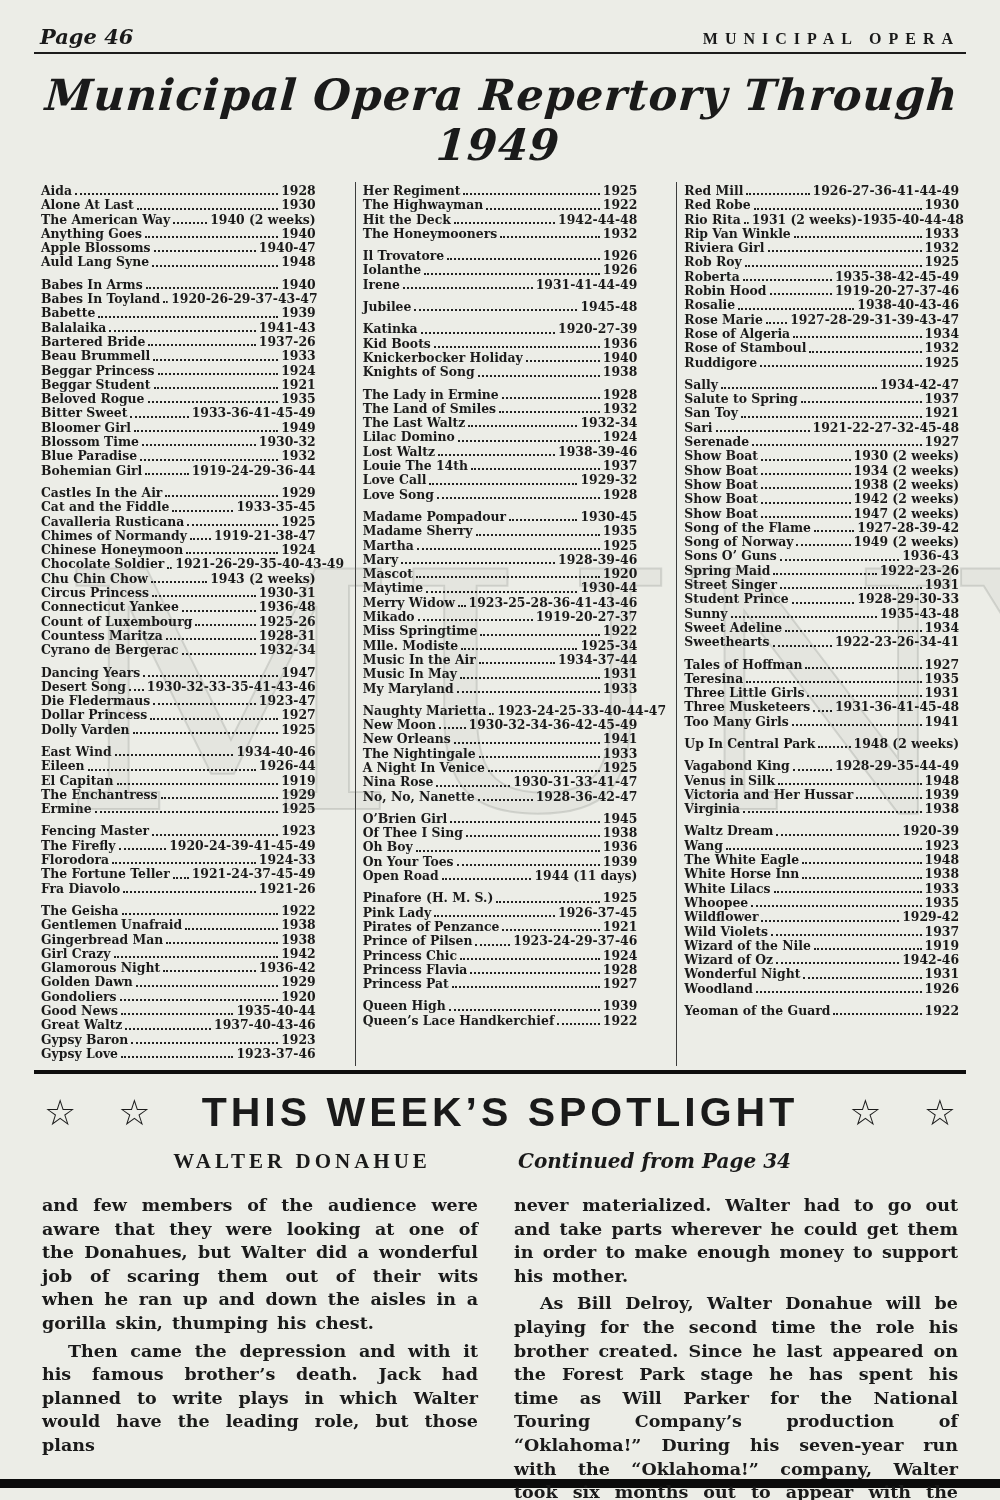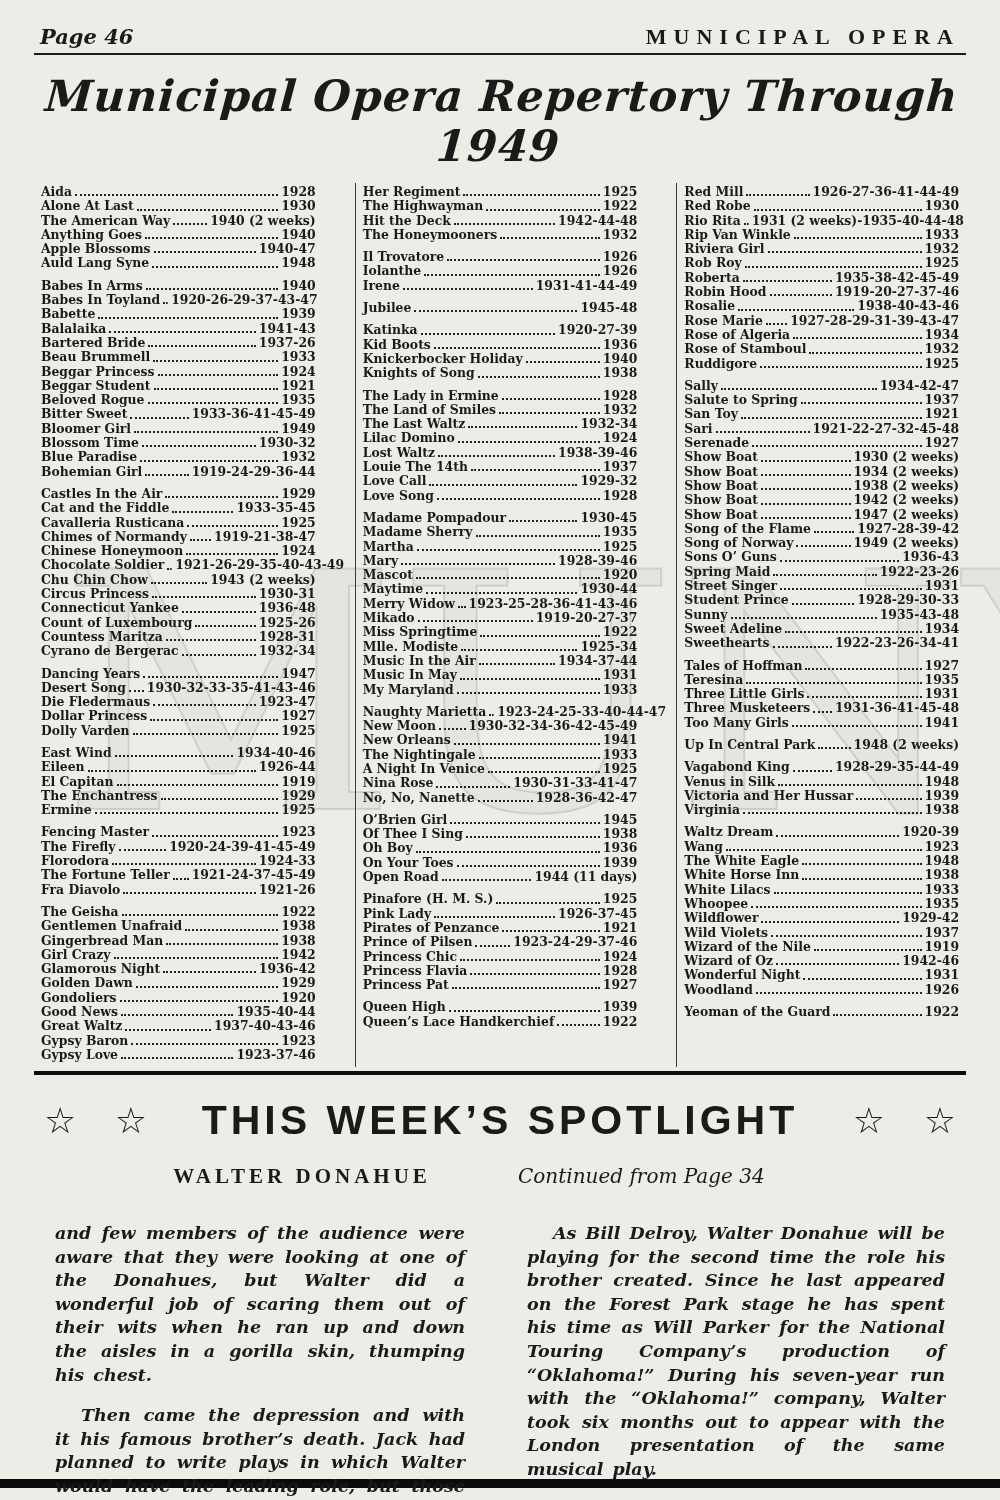--- a/index.html
+++ b/index.html
@@ -22,21 +22,21 @@
     display:flex; justify-content:space-between; align-items:baseline;
     border-bottom:2px solid #1c1c1c;
     padding:0 6px 3px 6px;
   }
   .page-num {
     font-family:"DejaVu Serif", serif;
     font-style:italic; font-weight:bold; font-size:21px;
   }
   .masthead {
     font-family:"Liberation Serif", serif;
-    font-weight:bold; font-size:22px; letter-spacing:7px;
+    font-weight:bold; font-size:16px; letter-spacing:7px;
   }
   .script-title {
     text-align:center;
     font-family:"DejaVu Serif", serif;
     font-style:italic; font-weight:bold;
     font-size:43px;
     letter-spacing:1px;
     margin:16px 0 12px;
     transform:skewX(-4deg);
   }
@@ -87,51 +87,51 @@
     display:flex; justify-content:space-between; align-items:center;
     margin:6px 10px 0;
   }
   .star {
     font-size:36px; line-height:1; color:#1a1a1a;
     font-family:"DejaVu Sans", sans-serif;
   }
   .spot-title {
     font-family:"Liberation Sans", sans-serif;
     font-weight:bold; font-size:41px; letter-spacing:4px;
-    margin:16px; text-align:right;
+    margin:9px; text-align:right;
   }
   .spot-sub {
     display:flex; margin-top:4px;
   }
   .spot-sub .cell { width:50%; box-sizing:border-box; }
   .spot-subject {
     text-align:center;
     font-family:"Liberation Serif", serif;
     font-weight:bold; font-size:21px; letter-spacing:4px;
     padding-left:70px;
   }
   .spot-continued {
     font-family:"DejaVu Serif", serif;
-    font-weight:normal; font-style:italic; font-size:20px;
+    font-weight:bold; font-style:italic; font-size:20px;
     padding-left:18px;
   }
   .spot-body {
     display:flex; margin-top:16px;
     position:relative; z-index:1;
   }
   .spot-col {
     width:50%; box-sizing:border-box;
     font-size:17.5px; font-weight:bold;
     line-height:23.6px;
     text-align:justify;
     word-spacing:3px;
   }
   .spot-col.left  { padding:0 18px 0 4px; }
   .spot-col.right { padding:0 4px 0 10px; }
-  .spot-col p { margin:17px;font-style:italic; }
+  .spot-col p { margin:4px; }
   .spot-col p.indent { text-indent:26px; }
   
   .bottom-bar {
     position:absolute; left:0; right:0; bottom:12px;
     height:9px; background:#0b0b0b;
   }
 </style>
 </head>
 <body>
 
@@ -1057,19 +1057,20 @@
     <div class="cell spot-subject">WALTER DONAHUE</div>
     <div class="cell spot-continued">Continued from Page 34</div>
   </div>
 
   <div class="spot-body">
     <div class="spot-col left" id="spot-left">
         <p>and few members of the audience were aware that they were looking at one of the Donahues, but Walter did a wonderful job of scaring them out of their wits when he ran up and down the aisles in a gorilla skin, thumping his chest.</p>
         <p class="indent">Then came the depression and with it his famous brother’s death. Jack had planned to write plays in which Walter would have the leading role, but those plans</p>
       </div>
     <div class="spot-col right" id="spot-right">
+        <p>never materialized.  Walter had to go out and take parts wherever he could get them in order to make enough money to support his mother.</p>
         <p class="indent">As Bill Delroy, Walter Donahue will be playing for the second time the role his brother created.  Since he last appeared on the Forest Park stage he has spent his time as Will Parker for the National Touring Company’s production of “Oklahoma!” During his seven-year run with the “Oklahoma!” company, Walter took six months out to appear with the London presentation of the same musical play.</p>
       </div>
   </div>
 
   <div class="bottom-bar"></div>
 
 </div>
 
 </body></html>

